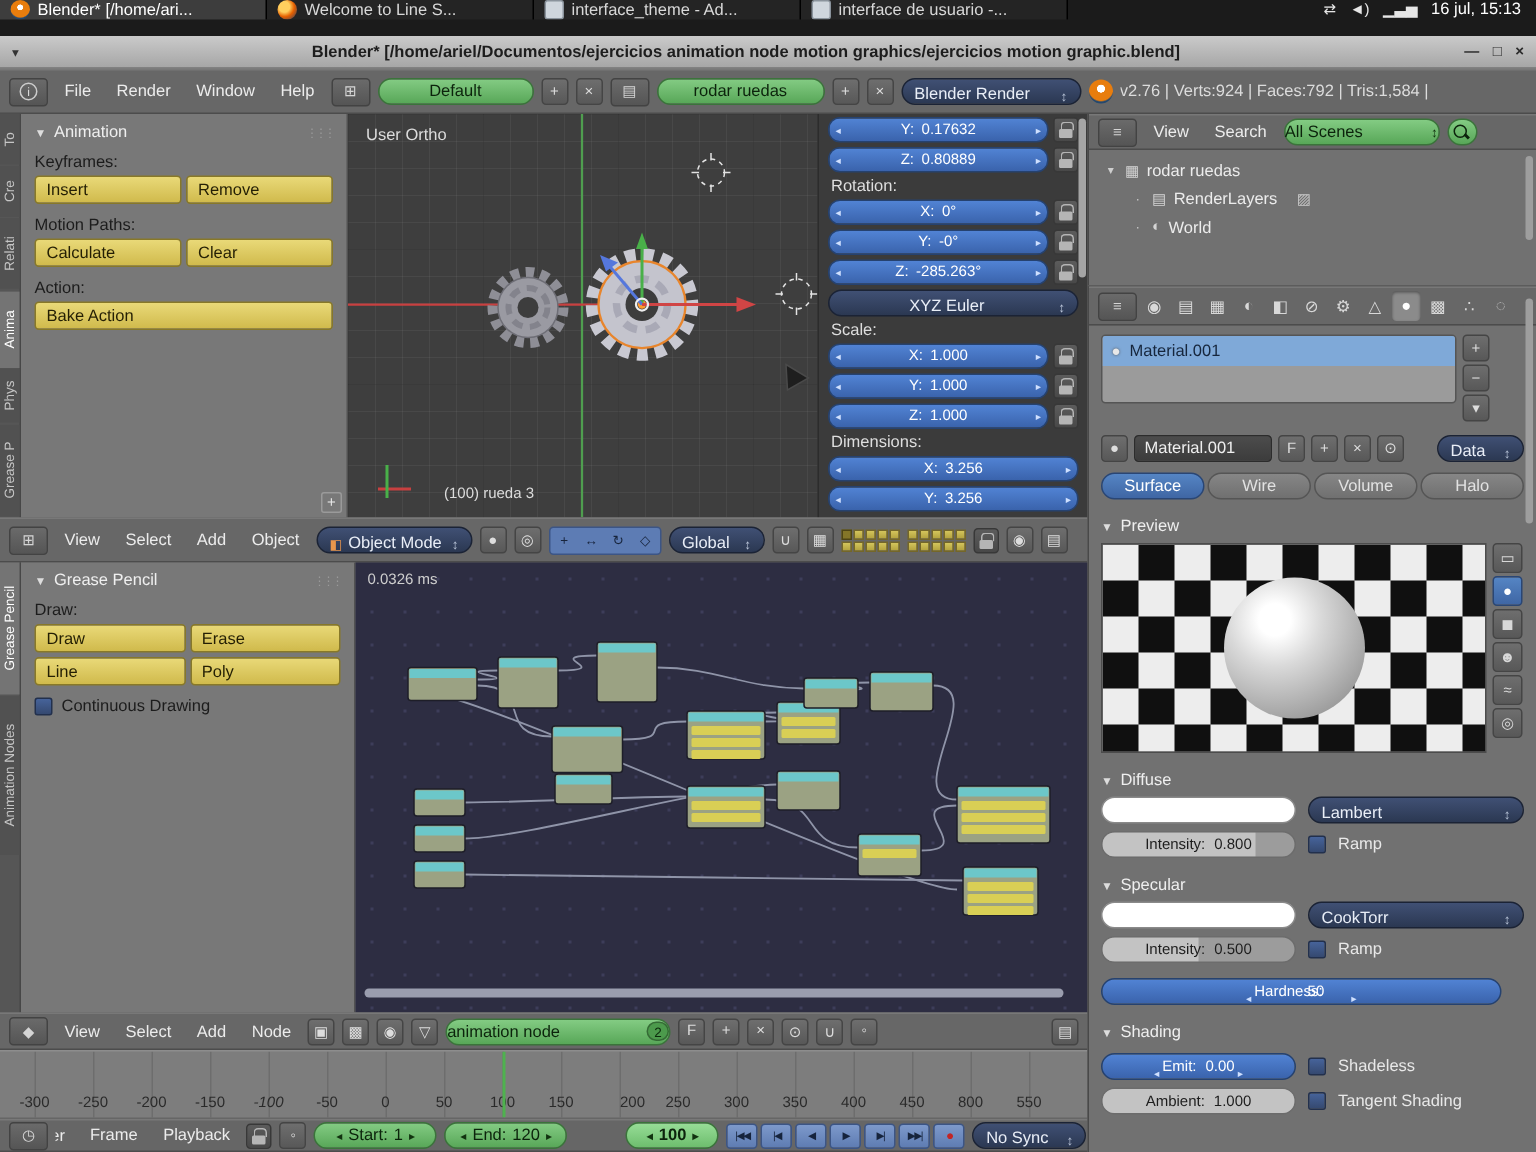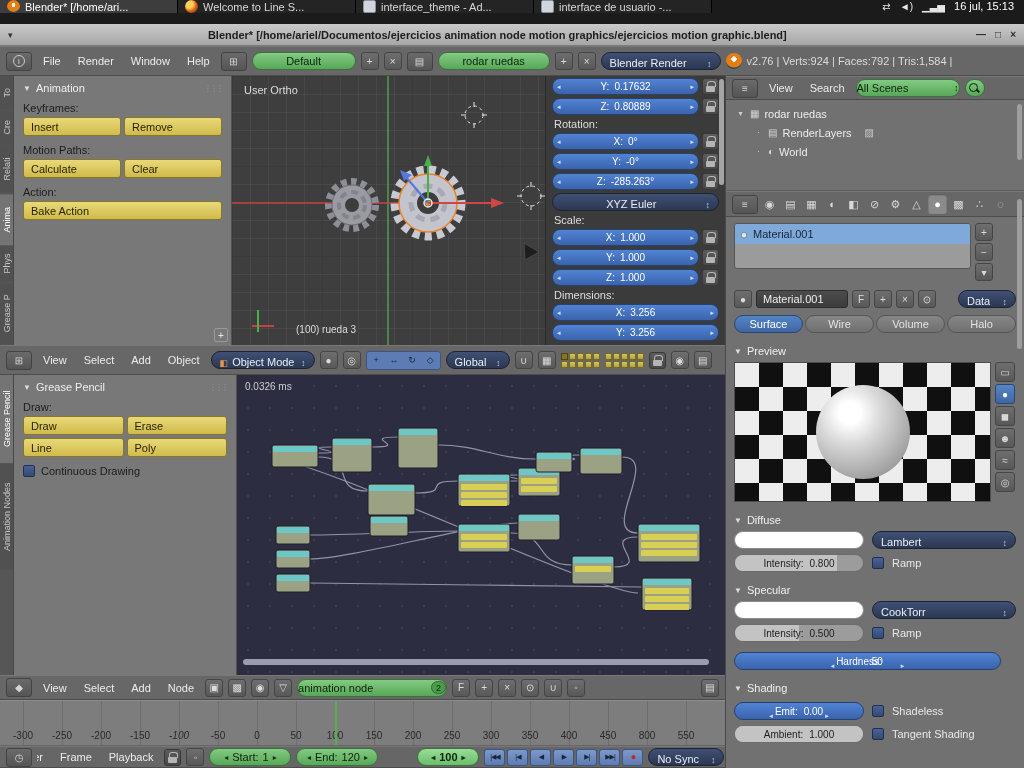--- a/index.html
+++ b/index.html
@@ -634,21 +634,21 @@
       <span class="ticklabel" style="left: 201px;">-50</span>
       <span class="tickline" style="left: 257px;"></span>
       <span class="ticklabel" style="left: 240px;">0</span>
       <span class="tickline" style="left: 296px;"></span>
       <span class="ticklabel" style="left: 279px;">50</span>
       <span class="tickline" style="left: 335px;"></span>
       <span class="ticklabel" style="left: 318px;">100</span>
       <span class="tickline" style="left: 374px;"></span>
       <span class="ticklabel" style="left: 357px; text-align: center;">150</span>
       <span class="tickline" style="left: 413px;"></span>
-      <span class="ticklabel" style="left: 396px;">200</span>
+      <span class="ticklabel" style="left: 396px; text-align: right;">200</span>
       <span class="tickline" style="left: 452px;"></span>
       <span class="ticklabel" style="left: 435px;">250</span>
       <span class="tickline" style="left: 491px;"></span>
       <span class="ticklabel" style="left: 474px;">300</span>
       <span class="tickline" style="left: 530px;"></span>
       <span class="ticklabel" style="left: 513px;">350</span>
       <span class="tickline" style="left: 569px;"></span>
       <span class="ticklabel" style="left: 552px;">400</span>
       <span class="tickline" style="left: 608px;"></span>
       <span class="ticklabel" style="left: 591px;">450</span>

